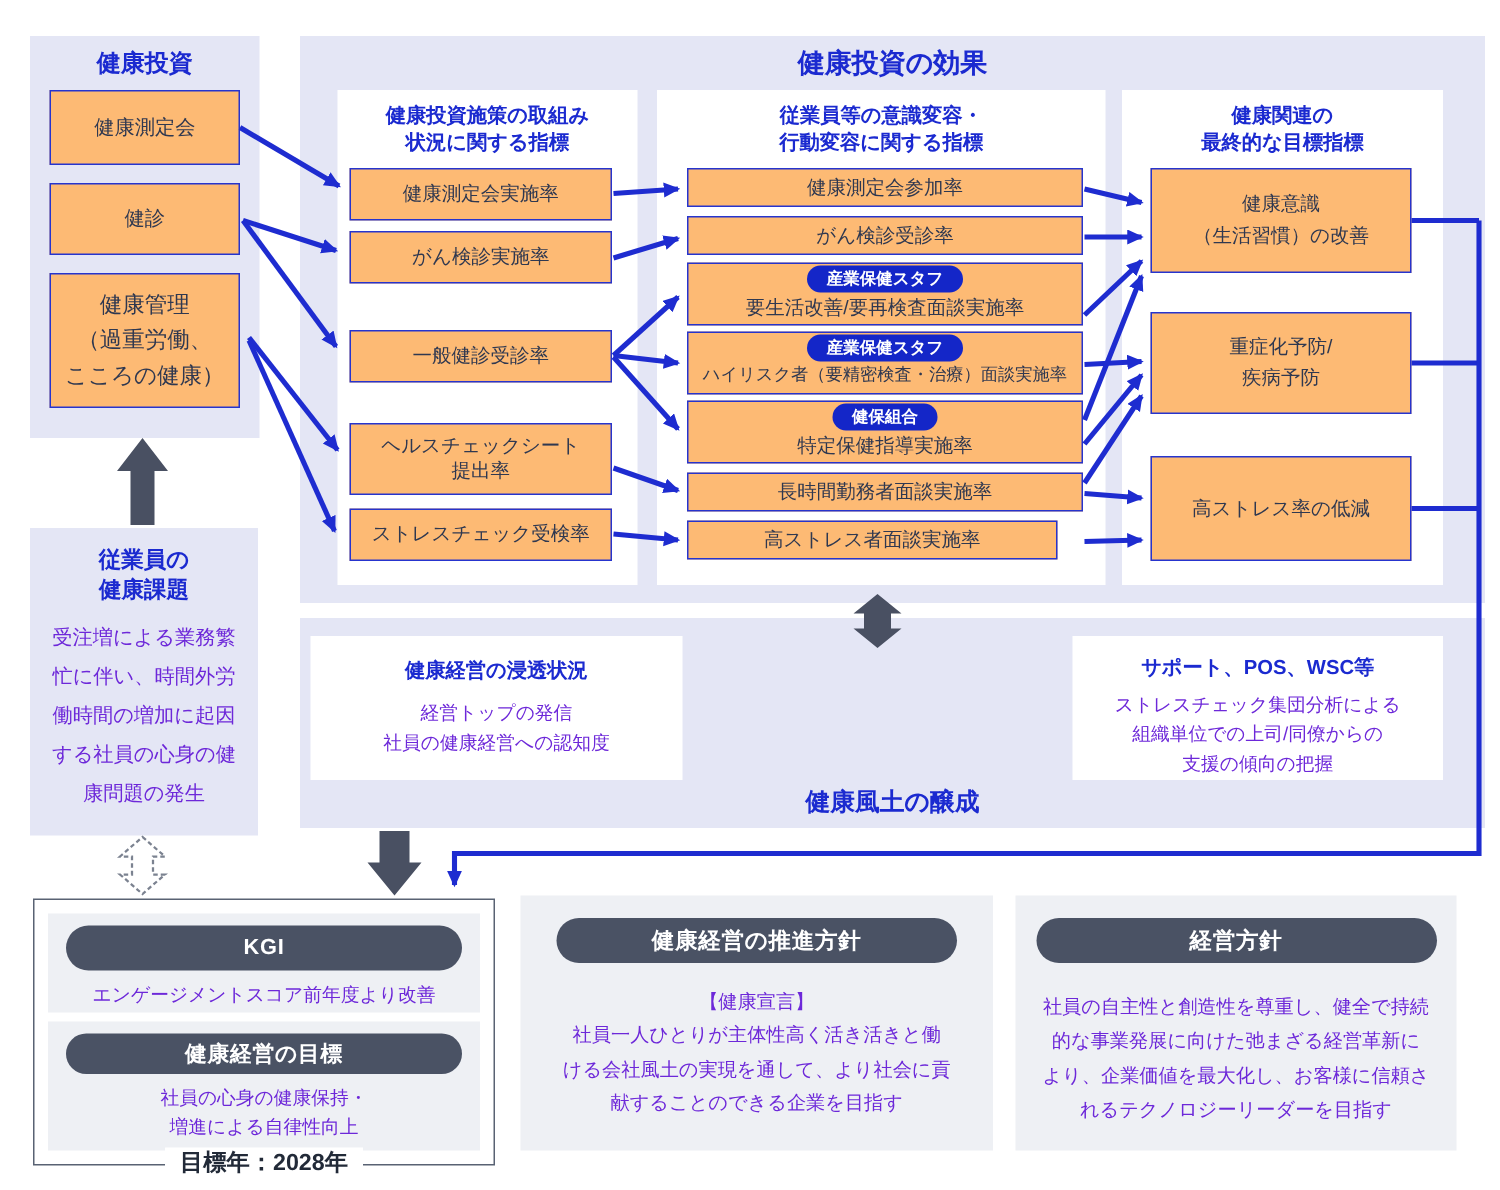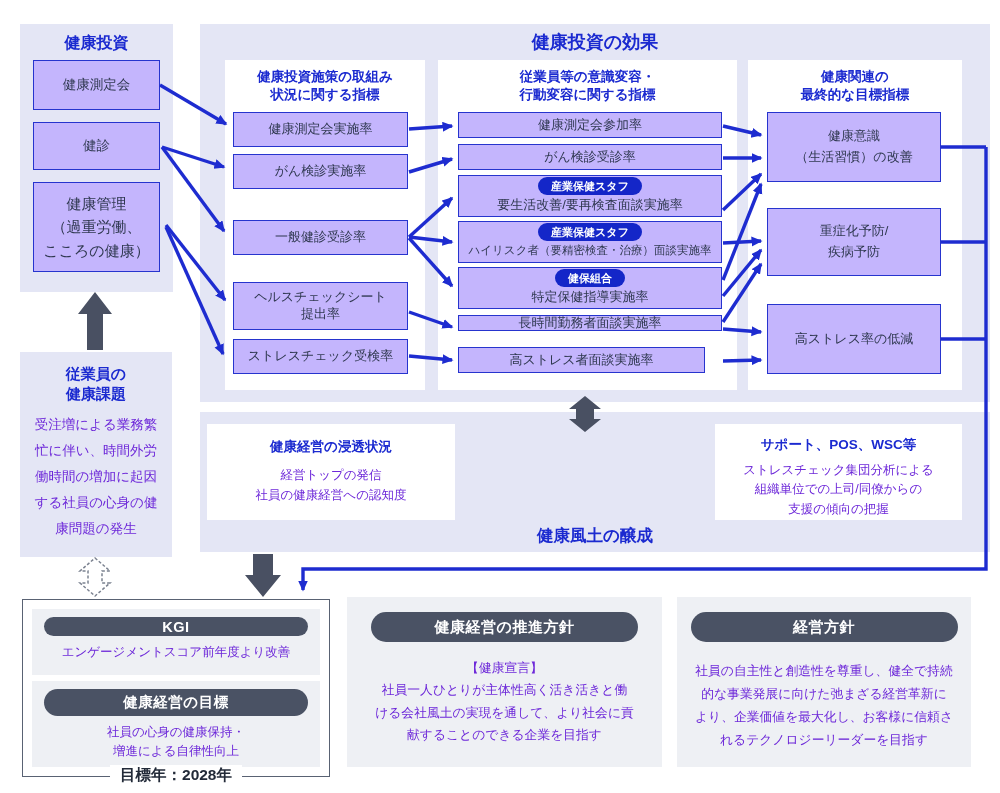--- a/index.html
+++ b/index.html
@@ -2,21 +2,21 @@
 <html><head>
 <meta charset="utf-8">
 <style>
   * { margin:0; padding:0; box-sizing:border-box; }
   html,body { width:1000px; height:793px; }
   body { font-family:"Liberation Sans","DejaVu Sans",sans-serif; background:#fff; position:relative; overflow:hidden; }
   .abs { position:absolute; }
   .panel { background:#e4e6f5; }
   .colpanel { background:#ffffff; }
   .bluehdr { color:#1b2ad0; font-weight:bold; text-align:center; white-space:pre-line; line-height:1.32; }
-  .wbox { background:#c4b5fd; border:1.5px solid #2634ce; display:flex; align-items:center; justify-content:center;
+  .wbox { background:#fdba74; border:1.5px solid #2634ce; display:flex; align-items:center; justify-content:center;
           text-align:center; color:#2f3850; white-space:pre-line; line-height:1.3; }
   .badgebox { flex-direction:column; justify-content:flex-start; padding-top:1px; gap:2px; }
   .badge { background:#1426c8; color:#fff; font-size:11px; font-weight:bold; padding:1.5px 13px;
            border-radius:11px; line-height:1.35; white-space:nowrap; }
   .darktxt { color:#6d28d9; text-align:center; white-space:pre-line; }
   .pill { background:#4a5264; color:#fff; font-weight:bold; display:flex; align-items:center; justify-content:center;
           border-radius:16px; letter-spacing:0.5px; }
   .graybox { background:#eef0f4; }
   .kgibox { background:#fff; border:1.6px solid #596273; }
   .flexcol { display:flex; flex-direction:column; align-items:center; }
@@ -72,21 +72,21 @@
     <span>要生活改善/要再検査面談実施率</span>
   </div>
   <div class="abs wbox badgebox" style="left:458px;top:209px;width:264px;height:42px;font-size:11.5px;">
     <span class="badge">産業保健スタフ</span>
     <span>ハイリスク者（要精密検査・治療）面談実施率</span>
   </div>
   <div class="abs wbox badgebox" style="left:458px;top:255px;width:264px;height:42px;font-size:13px;">
     <span class="badge">健保組合</span>
     <span>特定保健指導実施率</span>
   </div>
-  <div class="abs wbox" style="left:458px;top:303px;width:264px;height:16px;font-size:13px;">長時間勤務者面談実施率</div>
+  <div class="abs wbox" style="left:458px;top:303px;width:264px;height:26px;font-size:13px;">長時間勤務者面談実施率</div>
   <div class="abs wbox" style="left:458px;top:335px;width:247px;height:26px;font-size:13px;">高ストレス者面談実施率</div>
 
   <div class="abs wbox" style="left:767px;top:100px;width:174px;height:70px;font-size:13px;line-height:1.6;">健康意識
 （生活習慣）の改善</div>
   <div class="abs wbox" style="left:767px;top:196px;width:174px;height:68px;font-size:13px;line-height:1.6;">重症化予防/
 疾病予防</div>
   <div class="abs wbox" style="left:767px;top:292px;width:174px;height:70px;font-size:13px;">高ストレス率の低減</div>
 
   <div class="abs panel" style="left:200px;top:400px;width:790px;height:140px;"></div>
   <div class="abs colpanel flexcol" style="left:207px;top:412px;width:248px;height:96px;padding-top:14px;gap:9px;">
@@ -97,21 +97,21 @@
   <div class="abs colpanel flexcol" style="left:715px;top:412px;width:247px;height:96px;padding-top:12px;gap:7px;">
     <div class="bluehdr" style="font-size:13.5px;">サポート、POS、WSC等</div>
     <div class="darktxt" style="font-size:12.5px;line-height:1.55;">ストレスチェック集団分析による
 組織単位での上司/同僚からの
 支援の傾向の把握</div>
   </div>
   <div class="abs bluehdr" style="left:200px;top:513px;width:790px;font-size:16.5px;">健康風土の醸成</div>
 
   <div class="abs kgibox" style="left:22px;top:587px;width:308px;height:178px;"></div>
   <div class="abs graybox flexcol" style="left:32px;top:597px;width:288px;height:66px;padding-top:8px;gap:8px;">
-    <div class="pill" style="width:264px;height:19px;font-size:14.5px;">KGI</div>
+    <div class="pill" style="width:264px;height:30px;font-size:14.5px;">KGI</div>
     <div class="darktxt" style="font-size:12.5px;">エンゲージメントスコア前年度より改善</div>
   </div>
   <div class="abs graybox flexcol" style="left:32px;top:669px;width:288px;height:86px;padding-top:8px;gap:7px;">
     <div class="pill" style="width:264px;height:27px;font-size:14.5px;">健康経営の目標</div>
     <div class="darktxt" style="font-size:12.5px;line-height:1.55;">社員の心身の健康保持・
 増進による自律性向上</div>
   </div>
   <div class="abs" style="left:176px;top:753px;transform:translateX(-50%);background:#fff;padding:0 10px;font-size:15.5px;font-weight:bold;color:#222a38;white-space:nowrap;z-index:7;">目標年：2028年</div>
 
   <div class="abs graybox flexcol" style="left:347px;top:585px;width:315px;height:170px;padding-top:15px;gap:15px;">

